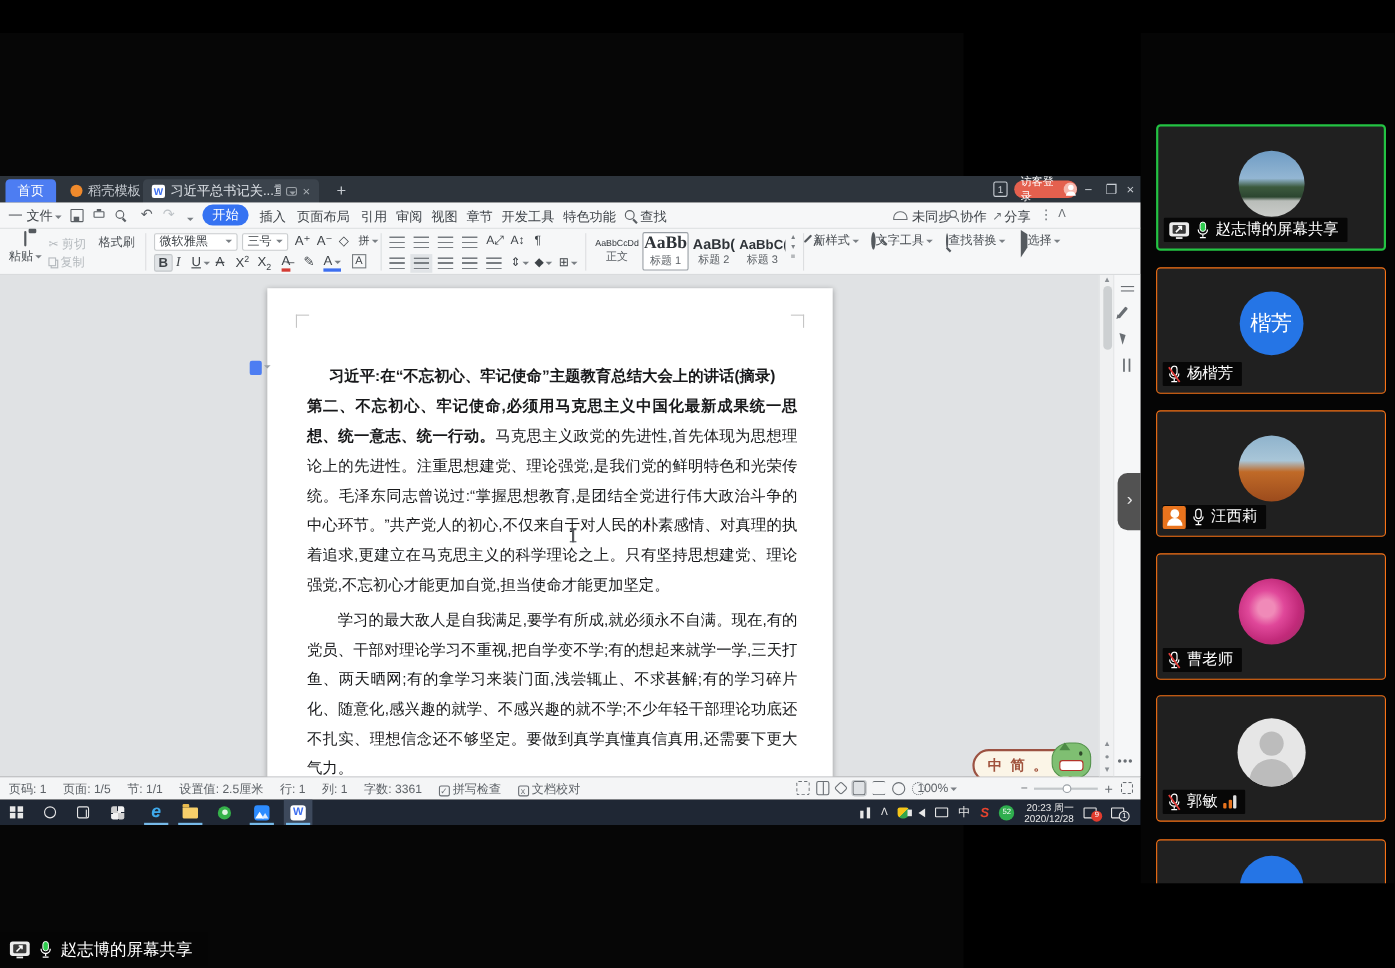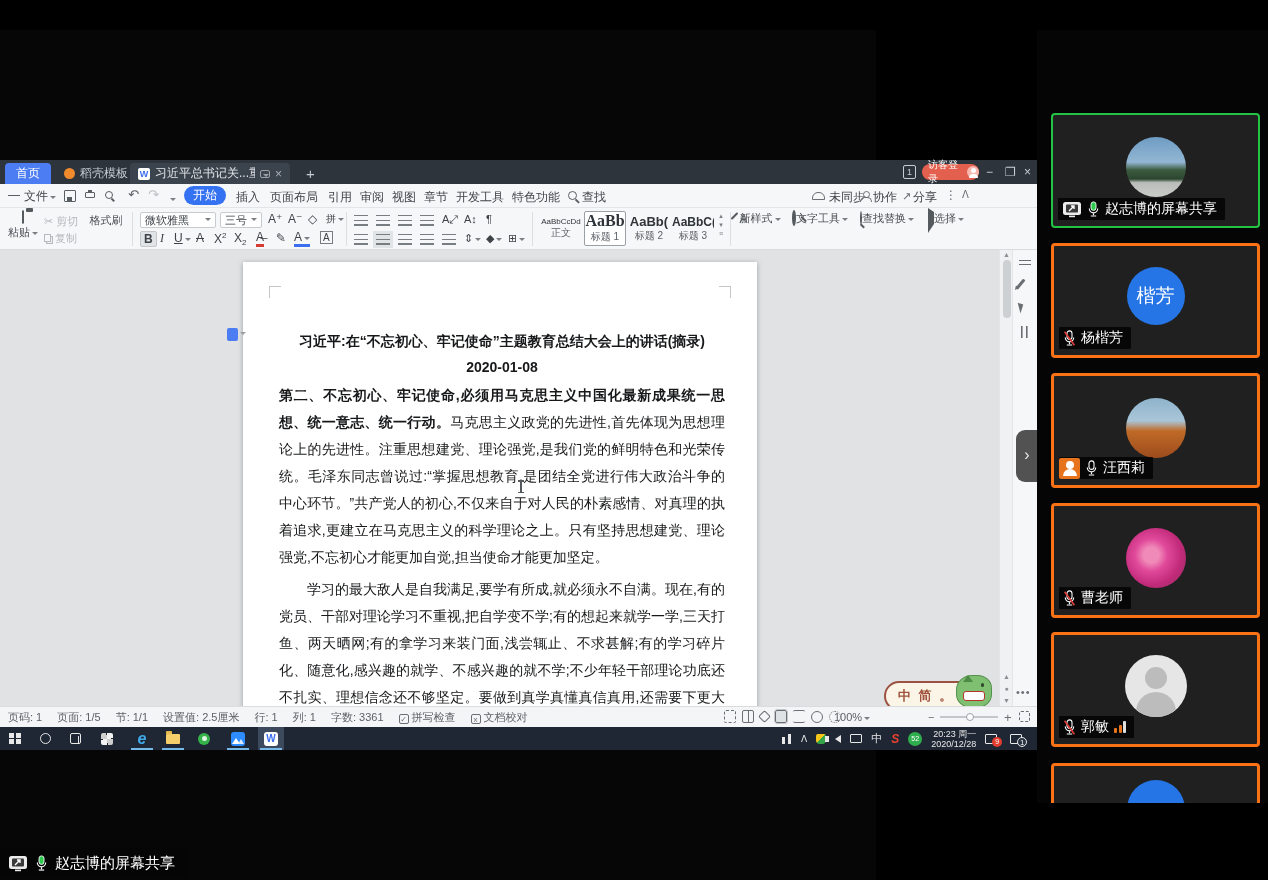--- a/index.html
+++ b/index.html
@@ -198,21 +198,21 @@
   .clock { text-align:right; font-size:9px; line-height:10px; margin-right:9px; white-space:nowrap; }
   .notif { position:relative; width:12px; height:10px; border:1.3px solid #e8e8e8; border-radius:1px; margin-right:13px; }
   .notif .badge { position:absolute; right:-6px; bottom:-4px; min-width:10px; height:10px; border-radius:5px; background:#e23c2e; color:#fff; font-size:7px; text-align:center; line-height:10px; padding:0 1px; }
   .notif .badge.alt { background:#2a3342; border:1px solid #e8e8e8; }
 
   
   .share-banner { position:absolute; left:0; top:818px; height:30px; background:rgba(5,5,5,.92); display:flex; align-items:center; gap:7px; padding:0 14px 0 8px; color:#fff; font-size:15px; z-index:40; }
 
   
   .sidebar { position:absolute; left:1037px; top:30px; width:231px; height:850px; background:#050505; overflow:hidden; }
-  .tile { position:absolute; left:14px; width:209px; height:115px; background:#202020; border:3px solid #f97316; border-radius:4px; overflow:hidden; }
+  .tile { position:absolute; left:14px; width:209px; height:115px; background:#202020; border:1px solid #f97316; border-radius:4px; overflow:hidden; }
   .tile.speaking { border:2px solid #23c343; }
   .t1 { top:83px; } .t2 { top:213px; } .t3 { top:343px; } .t4 { top:473px; } .t5 { top:602px; } .t6 { top:733px; height:120px; }
   .avatar { position:absolute; left:50%; transform:translateX(-50%); border-radius:50%; }
   .av-photo { width:60px; height:60px; top:22px; }
   .av-land { background:linear-gradient(to bottom,#6f9cc4 0%,#93b6d3 42%,#3c5a3e 55%,#2c4630 70%,#b9bdb9 76%,#caccc9 100%); }
   .av-autumn { background:linear-gradient(to bottom,#8fb3cc 0%,#a9c6d8 38%,#c06a28 55%,#9c4b1c 100%); }
   .av-flower { background:radial-gradient(circle at 42% 45%,#f08ab8 0 16%,#e0489a 34%,#c22a7a 62%,#8f2f5e 100%); }
   .av-initials { width:58px; height:58px; top:21px; background:#2575e6; color:#fff; font-size:19px; display:flex; align-items:center; justify-content:center; }
   .av-default { width:62px; height:62px; top:20px; background:#e6e6e6; overflow:hidden; }
   .av-default:before { content:""; position:absolute; left:20px; top:12px; width:22px; height:22px; border-radius:50%; background:#bcbcbc; }
@@ -387,21 +387,20 @@
         </div>
       </div>
 
       <div class="wps-docarea">
         <div class="page">
           <span class="cropmark cm-l"></span>
           <span class="cropmark cm-r"></span>
           <div class="comment-marker"></div>
           <div class="doc-body">
             <div class="doc-title">习近平:在“不忘初心、牢记使命”主题教育总结大会上的讲话(摘录)</div>
-            <div class="doc-date">2020-01-08</div>
             <p class="doc-p"><b>第二、不忘初心、牢记使命,必须用马克思主义中国化最新成果统一思想、统一意志、统一行动。</b><span>马克思主义政党的先进性,首先体现为思想理论上的先进性。注重思想建党、理论强党,是我们党的鲜明特色和光荣传统。毛泽东同志曾说过:“掌握思想教育,是团结全党进行伟大政治斗争的中心环节。”共产党人的初心,不仅来自于对人民的朴素感情、对真理的执着追求,更建立在马克思主义的科学理论之上。只有坚持思想建党、理论强党,不忘初心才能更加自觉,担当使命才能更加坚定。</span></p>
             <p class="doc-p ind">学习的最大敌人是自我满足,要学有所成,就必须永不自满。现在,有的党员、干部对理论学习不重视,把自学变不学;有的想起来就学一学,三天打鱼、两天晒网;有的拿学习来装门面,浅尝辄止、不求甚解;有的学习碎片化、随意化,感兴趣的就学、不感兴趣的就不学;不少年轻干部理论功底还不扎实、理想信念还不够坚定。要做到真学真懂真信真用,还需要下更大气力。</p>
 
           </div>
           <span class="ibeam"></span>
         </div>
 
         <div class="v-scroll">
           <span class="v-arr" style="top:1px">▲</span>
           <span class="thumb"></span>

